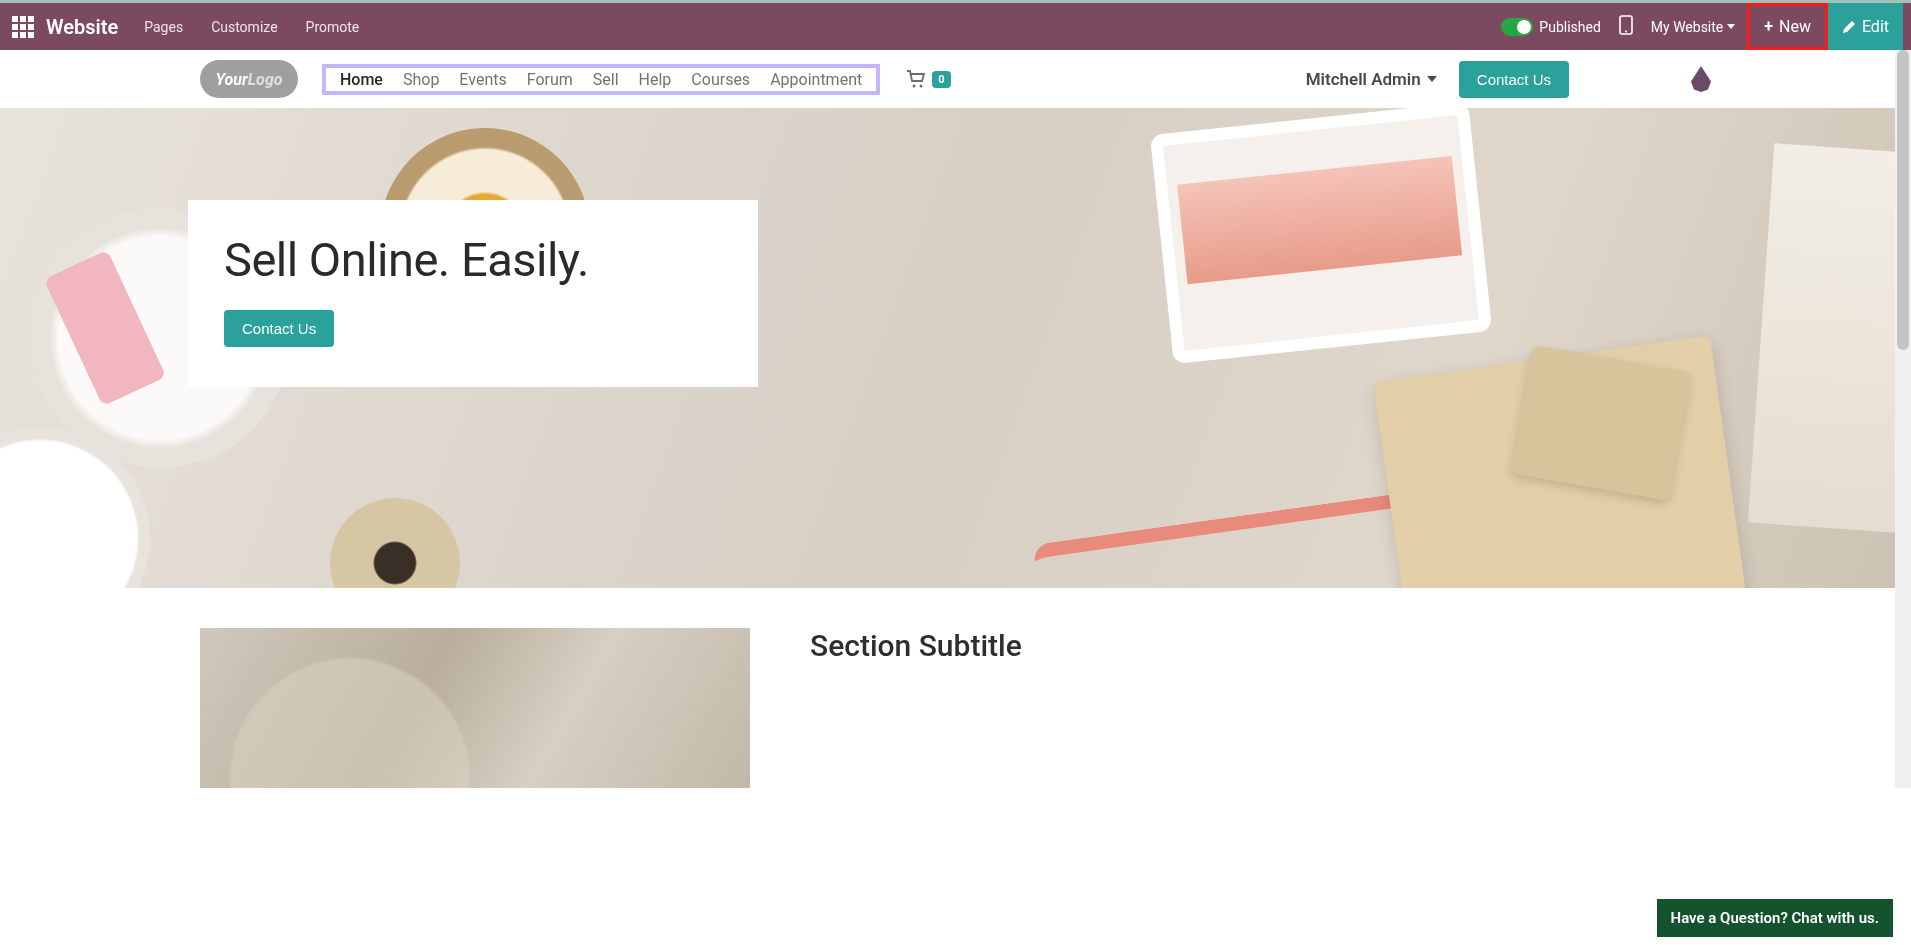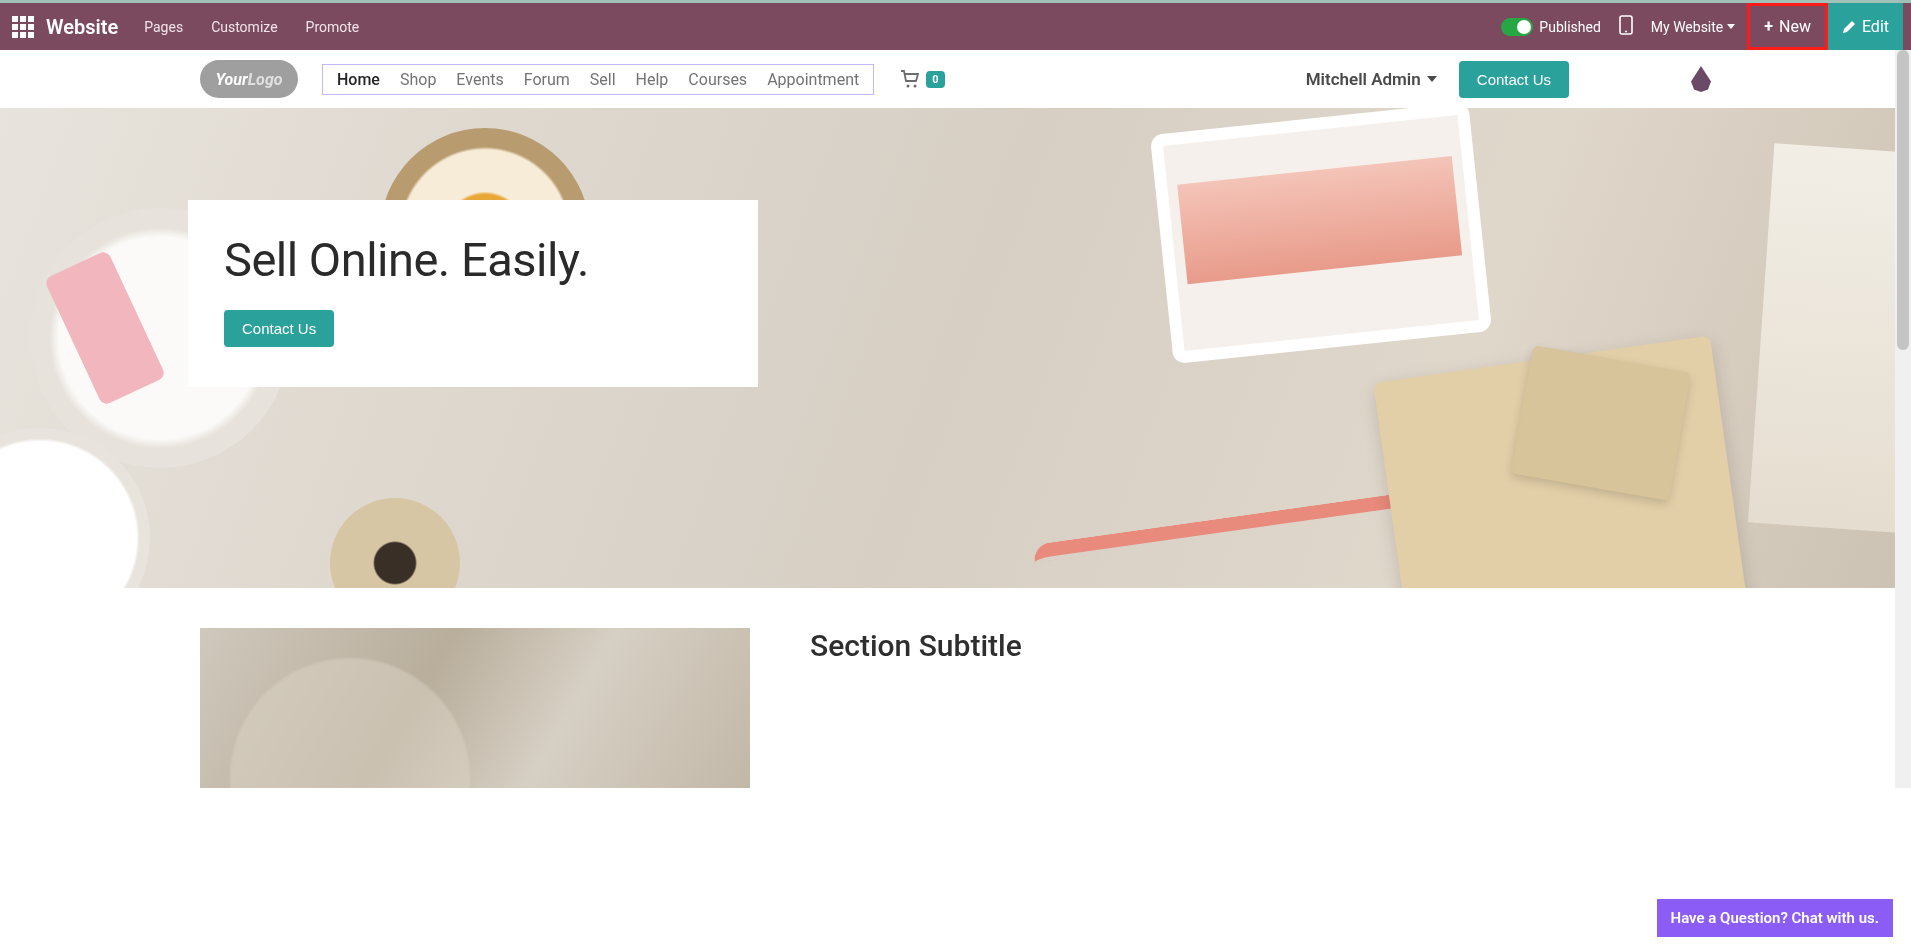--- a/index.html
+++ b/index.html
@@ -23,21 +23,21 @@
   .edit-btn { display: flex; align-items: center; gap: 6px; padding: 0 14px; height: 47px; background: #2aa19a; cursor: pointer; }
 
   .page-wrap { position: relative; }
   .scrollbar-track { position: absolute; right: 0; top: 0; bottom: 0; width: 16px; background: #f0f0f0; }
   .scrollbar-thumb { position: absolute; left: 2px; right: 2px; top: 0; height: 300px; background: #c4c4c4; border-radius: 6px; }
 
   .site-header { height: 58px; display: flex; align-items: center; padding: 0 200px 0 200px; position: relative; }
   .logo { width: 98px; height: 38px; background: #9f9f9f; border-radius: 20px / 20px; display: flex; align-items: center; justify-content: center; font-style: italic; font-weight: 700; font-size: 16px; margin-right: 24px; }
   .logo-your { color: #fff; }
   .logo-logo { color: #e0e0e0; }
-  .nav-box { display: flex; align-items: center; border: 1px solid #c4b5fd; height: 31px; padding: 0 14px; gap: 20px; }
+  .nav-box { display: flex; align-items: center; border: 4px solid #c4b5fd; height: 31px; padding: 0 14px; gap: 20px; }
   .nav-box a { font-size: 16px; cursor: pointer; }
   .nav-box a.active { color: #262626; font-weight: 500; }
   .nav-box a.muted { color: #737373; text-align: center; }
   .cart { display: flex; align-items: center; gap: 6px; margin-left: 26px; cursor: pointer; }
   .cart-icon { color: #6c6c6c; }
   .cart-badge { background: #2aa19a; color: #fff; font-size: 11px; font-weight: 700; padding: 2px 6px; border-radius: 4px; }
   .header-right { margin-left: auto; display: flex; align-items: center; gap: 22px; }
   .user-dd { font-size: 17px; font-weight: 600; color: #4a4a4a; display: flex; align-items: center; gap: 6px; cursor: pointer; }
   .caret-dark { width: 0; height: 0; border-left: 5px solid transparent; border-right: 5px solid transparent; border-top: 6px solid #4a4a4a; }
   .contact-btn { background: #2aa19a; color: #fff; border: none; padding: 10px 18px; font-size: 15px; border-radius: 4px; cursor: pointer; }
@@ -60,21 +60,21 @@
   .hero-title { font-size: 47px; font-weight: 400; color: #2a2a2a; letter-spacing: -0.5px; line-height: 1.1; }
   .hero-sub { font-size: 17px; color: #6a6a6a; margin-top: 24px; line-height: 1.55; }
   .hero-btn { margin-top: 24px; background: #2aa19a; color: #fff; border: none; padding: 10px 18px; font-size: 15px; border-radius: 4px; cursor: pointer; }
 
   .section-two { display: flex; padding: 40px 200px 0; gap: 60px; }
   .section-img { width: 550px; height: 160px; background: linear-gradient(120deg, #cfc8bc 0%, #b9ae9c 40%, #d6cfc3 65%, #c2b8a8 100%); position: relative; overflow: hidden; }
   .section-img::before { content: ""; position: absolute; left: 30px; top: 30px; width: 240px; height: 260px; background: rgba(220,212,198,0.5); border-radius: 120px 120px 0 0; filter: blur(1px); }
   .section-text h2 { font-size: 30px; font-weight: 500; color: #2e2e2e; }
   .section-text p { font-size: 17px; color: #6a6a6a; margin-top: 16px; max-width: 540px; line-height: 1.55; }
 
-  .chat-widget { position: fixed; right: 18px; bottom: 8px; background: #8b5cf6; color: #fff; font-size: 15px; font-weight: 600; padding: 10px 14px; cursor: pointer; }
+  .chat-widget { position: fixed; right: 18px; bottom: 8px; background: #14532d; color: #fff; font-size: 15px; font-weight: 600; padding: 10px 14px; cursor: pointer; }
 </style>
 </head>
 <body>
 
 <div class="topbar-border"></div>
 
 <div class="topbar">
   <div class="apps-icon">
     <span></span>
       <span></span>

